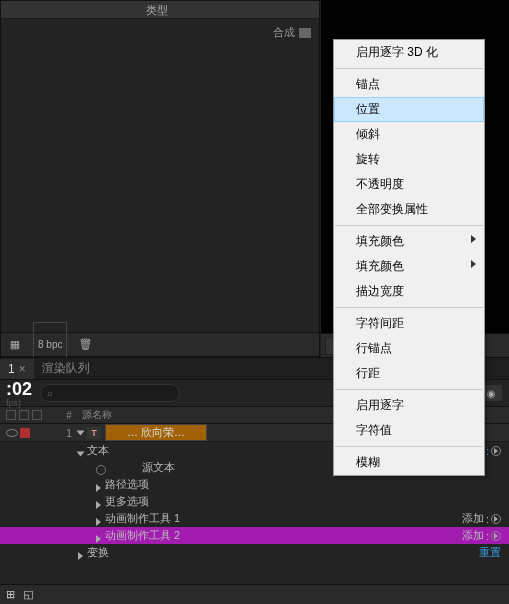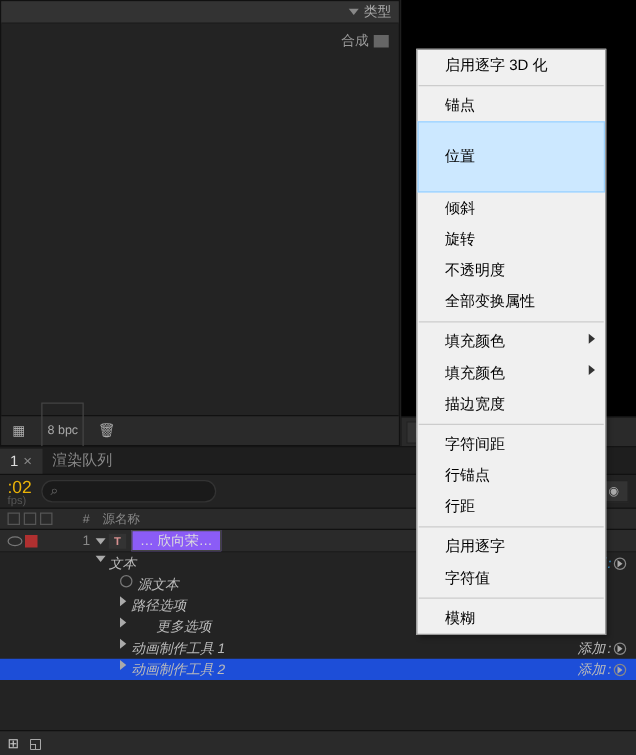--- a/index.html
+++ b/index.html
@@ -1,40 +1,40 @@
 <!DOCTYPE html>
 <html><head>
 <meta charset="utf-8">
 <style>
   * { margin: 0; padding: 0; box-sizing: border-box; font-family: "Microsoft YaHei", "Segoe UI", sans-serif; }
   body { background: #1e1e1e; width: 509px; height: 604px; overflow: hidden; position: relative; color: #ccc; font-size: 11px; }
   
   .project-panel { position: absolute; left: 0; top: 0; width: 320px; height: 357px; background: #232323; border: 1px solid #111; }
-  .project-header { height: 18px; background: #333; display: flex; align-items: center; justify-content: flex-end; padding-right: 6px; gap: 4px; border-bottom:1px solid #1a1a1a; }
+  .project-header { height: 18px; background: #333; display: flex; align-items: center; justify-content: flex-end; padding-right: 6px; gap: 4px; border-bottom:1px solid #1a1a1a;flex-direction:column; }
   .col-label { color: #aaa; font-size: 11px; }
   .dropdown-tri { width: 0; height: 0; border-left: 4px solid transparent; border-right: 4px solid transparent; border-top: 5px solid #888; }
   .project-body { height: 300px; padding: 4px 8px; }
   .comp-row { display: flex; align-items: center; gap: 4px; color: #999; font-size: 11px; padding: 2px 0; justify-content:flex-end;}
   .comp-icon { width: 12px; height: 10px; background: #666; }
   .project-footer { position: absolute; bottom: 0; left: 0; right: 0; height: 24px; background: #2a2a2a; display: flex; align-items: center; gap: 10px; padding: 0 6px; border-top:1px solid #111; }
   .footer-btn { width: 16px; height: 16px; display: flex; align-items: center; justify-content: center; color: #aaa; }
   .bpc { color: #aaa; font-size: 10px; border:1px solid #444; padding:16px 4px;}
   
   .right-black { position: absolute; left: 321px; top: 0; width: 188px; height: 357px; background: #000; }
   .right-toolbar { position: absolute; bottom: 0; left: 0; right: 0; height: 24px; background: #2a2a2a; display: flex; align-items: center; gap: 4px; padding: 0 4px; border-top:1px solid #111;}
   .tool-btn { width: 24px; height: 18px; background: #333; border: 1px solid #222; display: flex; align-items: center; justify-content: center; color: #aaa; font-size: 10px; }
   
   .timeline { position: absolute; left: 0; top: 357px; width: 509px; height: 247px; background: #232323; border-top: 1px solid #111; }
   .tl-tabs { height: 22px; display: flex; align-items: center; background: #1e1e1e; border-bottom:1px solid #111;}
   .tl-tab { padding: 3px 8px; color: #888; font-size: 12px; display:flex; align-items:center; gap:4px;}
   .tl-tab.active { background: #2e2e2e; color: #ddd; }
   .close-x { color:#888; }
   
   .tl-search-row { height: 26px; display: flex; align-items: center; padding: 0 6px; gap: 8px; }
-  .timecode { color: #eab308; font-size: 14px; font-weight: 400; }
+  .timecode { color: #ffffff; font-size: 18px; font-weight: 700; }
   .timecode-sub { color: #555; font-size: 9px; margin-top: -2px; }
   .search { flex: 0 0 140px; height: 18px; background: #1a1a1a; border: 1px solid #333; border-radius: 9px; display:flex; align-items:center; padding:0 6px; color:#666;}
   .tl-right-icons { margin-left: auto; display: flex; gap: 2px; }
   
   .tl-cols { height: 18px; display: flex; align-items: center; background: #2a2a2a; font-size: 10px; color: #888; border-bottom: 1px solid #111; border-top:1px solid #111;}
   .col-eye { width: 60px; padding-left: 6px; display:flex; gap:3px;}
   .swatch-box{ width:10px; height:10px; border:1px solid #555;}
   .col-num { width: 18px; text-align:center;}
   .col-name { flex: 1; padding-left: 4px; }
   .col-switches { width: 150px; display:flex; align-items:center; gap:2px;}
@@ -42,40 +42,40 @@
   .layer-row { height: 18px; display: flex; align-items: center; font-size: 11px; border-bottom: 1px solid #1a1a1a; }
   .layer-row.main { background: #2a2a2a; }
   .eye-col { width: 60px; display: flex; align-items: center; padding-left: 6px; gap:2px;}
   .eye { width: 12px; height: 8px; border: 1px solid #777; border-radius: 50%; }
   .red-swatch { width:10px; height:10px; background:#b03030;}
   .num-col { width: 18px; text-align: center; color:#888;}
   .twirl { width: 0; height: 0; border-top: 4px solid transparent; border-bottom: 4px solid transparent; border-left: 5px solid #aaa; margin-right: 4px; display:inline-block;}
   .twirl.open { transform: rotate(90deg); }
   .name-col { flex: 1; display: flex; align-items: center; color: #ccc; }
   .t-icon { width: 14px; height: 12px; background: #333; color: #d89090; display: flex; align-items: center; justify-content: center; font-size: 9px; font-weight: bold; margin-right: 4px; }
-  .layer-name-box{ background:#8b5cf6; border:1px solid #444; padding:0 6px; color:#ddd; }
+  .layer-name-box{ background:#a16207; border:1px solid #444; padding:0 21px; color:#ddd; }
   .switches-col { width: 150px; display:flex; align-items:center; gap:1px; color:#888;}
   .sw-box{ width:12px; height:12px; border:1px solid #444;}
   
   .sub-row { height: 17px; display: flex; align-items: center; font-size: 11px; padding-left: 0; }
   .sub-row .indent1 { width: 78px; }
-  .sub-row .content { flex: 1; display: flex; align-items: flex-start; color: #bbb; font-style: italic; }
-  .sub-row.sel { background: #1d4ed8; }
+  .sub-row .content { flex: 1; display: flex; align-items: flex-end; color: #bbb; }
+  .sub-row.sel { background: #a21caf; }
   .anim-label { margin-left: auto; margin-right: 8px; color: #3aa0e0; display:flex; align-items:center; gap:2px;}
   .add-label { margin-left: auto; margin-right: 8px; color: #bbb; display:flex; align-items:center; gap:2px;}
   .circle-play{ width:10px; height:10px; border:1px solid #888; border-radius:50%; position:relative;}
   .circle-play::after{ content:''; position:absolute; left:2px; top:1px; border-left:4px solid #aaa; border-top:3px solid transparent; border-bottom:3px solid transparent;}
   .stopwatch{ width:10px; height:10px; border:1px solid #777; border-radius:50%; margin-right:4px;}
   
   .bottom-bar { position:absolute; bottom:0; left:0; right:0; height:20px; background:#2a2a2a; display:flex; align-items:center; padding:0 6px; gap:8px; border-top:1px solid #111;}
   .toggle-link{ color:#3aa0e0; margin-left:auto; margin-right:120px;}
   
   .context-menu { position: absolute; left: 333px; top: 39px; width: 152px; background: #f0f0f0; border: 1px solid #999; box-shadow: 2px 2px 4px rgba(0,0,0,0.3); color: #000; font-size: 12px; z-index: 100; }
   .menu-item { padding: 4px 22px 4px 22px; position: relative; }
-  .menu-item.highlight { background: #cce8ff; border:1px solid #99d1ff; padding:19px 21px;}
+  .menu-item.highlight { background: #cce8ff; border:1px solid #99d1ff; padding:3px 21px;}
   .menu-sep { height: 1px; background: #ccc; margin: 3px 1px; }
   .submenu-arrow { position: absolute; right: 8px; top: 6px; width: 0; height: 0; border-top: 4px solid transparent; border-bottom: 4px solid transparent; border-left: 5px solid #333; }
   
   .arrow-line { position: absolute; z-index: 90; pointer-events: none; }
   .annotation { position: absolute; left: 355px; top: 442px; color: #e04040; font-size: 13px; font-weight: bold; z-index: 95; text-shadow: 1px 1px 0 #200;}
 </style>
 </head>
 <body>
 
 <div class="project-panel">
@@ -172,37 +172,37 @@
       <span>文本</span>
       <span class="anim-label">
         <span>动画</span>:
         <span class="circle-play"></span>
       </span>
     </div>
   </div>
 
   <div class="sub-row">
     <div class="indent1"></div>
-    <div class="content" style="padding-left:18px;">
+    <div class="content" style="padding-left:18px;gap:32px;">
       <span class="stopwatch"></span>
       <span>源文本</span>
     </div>
   </div>
 
   <div class="sub-row">
     <div class="indent1"></div>
     <div class="content" style="padding-left:18px;">
       <span class="twirl"></span>
       <span>路径选项</span>
     </div>
   </div>
 
   <div class="sub-row">
     <div class="indent1"></div>
-    <div class="content" style="padding-left:18px;gap:20px;">
+    <div class="content" style="padding-left:18px;">
       <span class="twirl"></span>
       <span>更多选项</span>
     </div>
   </div>
 
   <div class="sub-row">
     <div class="indent1"></div>
     <div class="content" style="padding-left:18px;">
       <span class="twirl"></span>
       <span>动画制作工具 1</span>
@@ -218,20 +218,28 @@
     <div class="content" style="padding-left:18px;">
       <span class="twirl"></span>
       <span>动画制作工具 2</span>
       <span class="add-label">
         <span>添加</span>:
         <span class="circle-play"></span>
       </span>
     </div>
   </div>
 
+  <div class="sub-row">
+    <div class="indent1"></div>
+    <div class="content">
+      <span class="twirl"></span>
+      <span>变换</span>
+      <span class="anim-label" style="color:#3aa0e0;">重置</span>
+    </div>
+  </div>
 
   <div class="bottom-bar">
     <span>⊞</span>
     <span>◱</span>
     <span class="toggle-link"></span>
   </div>
 </div>
 
 <div class="context-menu">
   <div class="menu-item">启用逐字 3D 化</div>

